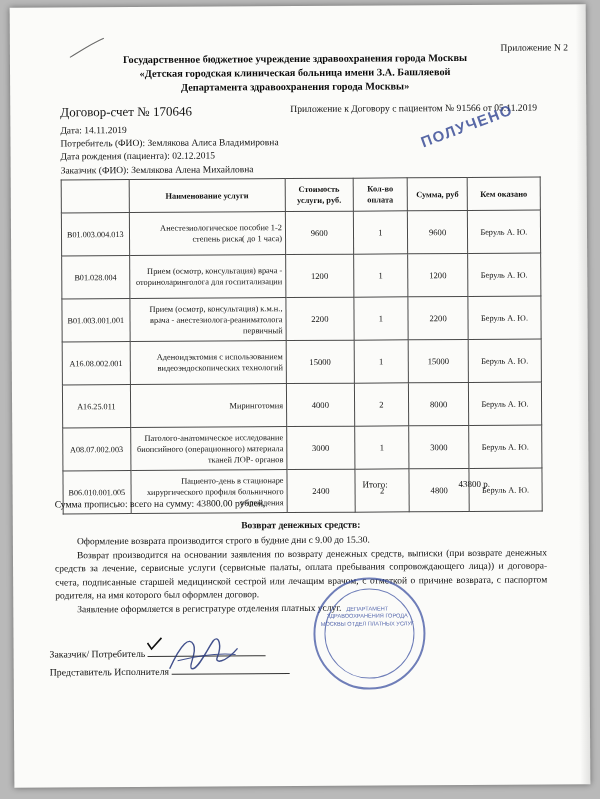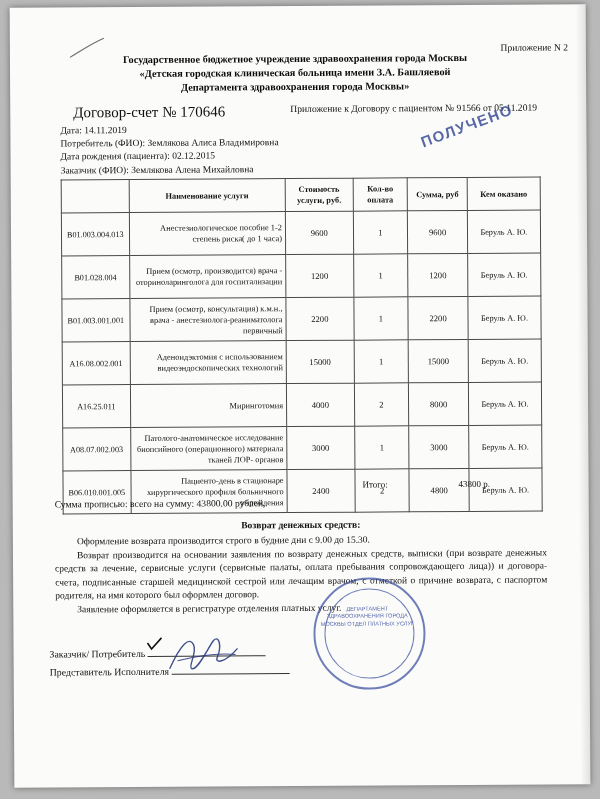--- a/index.html
+++ b/index.html
@@ -51,23 +51,23 @@
     top: 46px;
     width: 450px;
     text-align: center;
     font-size: 10.3px;
     font-weight: bold;
     line-height: 14px;
     color: #0a0a0a;
   }
   .contract-line {
     position: absolute;
-    left: 63px;
+    left: 50px;
     top: 97px;
-    font-size: 15px;
+    font-size: 13px;
     color: #111;
   }
   .contract-right {
     position: absolute;
     left: 280px;
     top: 97px;
     font-size: 9.6px;
     color: #111;
   }
   .meta {
@@ -295,21 +295,21 @@
           <tr class="rowh">
             <td class="code">B01.003.004.013</td>
             <td class="name">Анестезиологическое пособие 1-2 степень риска( до 1 часа)</td>
             <td class="price">9600</td>
             <td class="qty">1</td>
             <td class="sum">9600</td>
             <td class="who">Беруль А. Ю.</td>
           </tr>
           <tr class="rowh">
             <td class="code">B01.028.004</td>
-            <td class="name">Прием (осмотр, производится) врача - оториноларинголога для госпитализации</td>
+            <td class="name">Прием (осмотр, консультация) врача - оториноларинголога для госпитализации</td>
             <td class="price">1200</td>
             <td class="qty">1</td>
             <td class="sum">1200</td>
             <td class="who">Беруль А. Ю.</td>
           </tr>
           <tr class="rowh">
             <td class="code">B01.003.001.001</td>
             <td class="name">Прием (осмотр, консультация) к.м.н., врача - анестезиолога-реаниматолога первичный</td>
             <td class="price">2200</td>
             <td class="qty">1</td>

